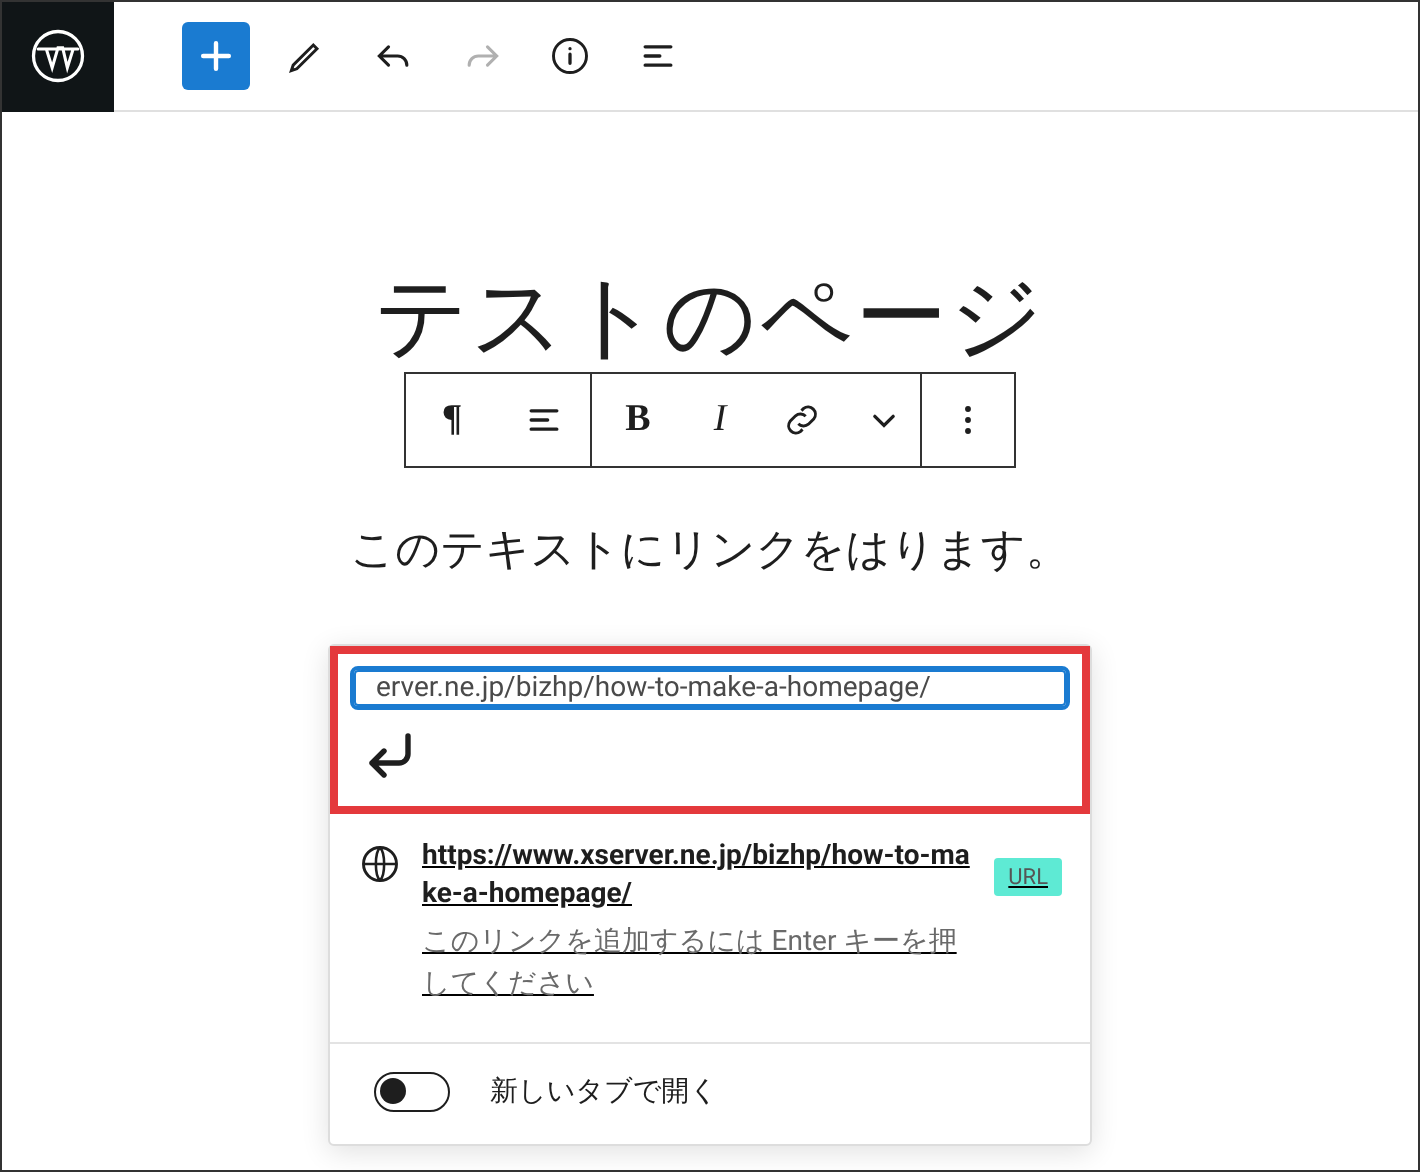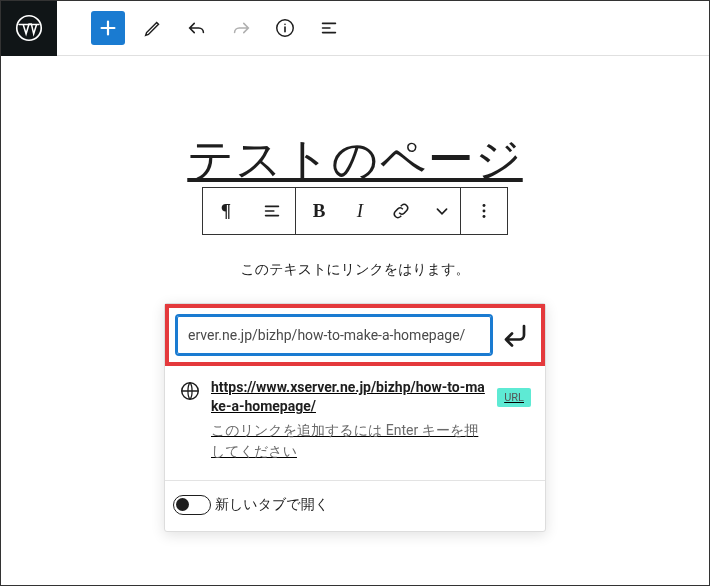--- a/index.html
+++ b/index.html
@@ -60,21 +60,20 @@
     align-items: center;
   }
 
   .page-title {
     font-family: "Noto Serif", "Hiragino Mincho ProN", serif;
     font-size: 46px;
     font-weight: 400;
     color: #1e1e1e;
     margin: 0 0 2px 0;
     letter-spacing: 1px;
-    text-decoration: underline;
   }
 
   
   .block-toolbar {
     display: flex;
     border: 1px solid #333;
     background: #fff;
     margin-top: -6px;
     position: relative;
     z-index: 2;
@@ -92,41 +91,41 @@
     justify-content: center;
     cursor: pointer;
     color: #1e1e1e;
   }
   .block-btn.narrow { width: 36px; }
   .block-btn svg { width: 22px; height: 22px; }
   .block-btn .txt { font-size: 19px; font-weight: 700; font-family: Georgia, serif; }
   .block-btn .txt.italic { font-style: italic; font-weight: 400; }
 
   .paragraph {
-    font-size: 14px;
+    font-size: 22px;
     color: #1e1e1e;
     margin-top: 26px;
     text-align: center;
   }
 
   
   .popover {
     width: 382px;
     border: 1px solid #ddd;
     border-radius: 3px;
     box-shadow: 0 3px 14px rgba(0,0,0,0.12);
     background: #fff;
     margin-top: 10px;
   }
   .popover-input-row {
     border: 4px solid #e4393c;
     padding: 8px 8px;
     display: flex;
-    align-items: center;
     gap: 6px;
+    flex-direction: column;
   }
   .popover-input {
     flex: 1;
     height: 38px;
     border: 1.5px solid #1a7bd1;
     outline: 2px solid #1a7bd1;
     outline-offset: 0;
     border-radius: 2px;
     padding: 0 10px;
     font-size: 14px;
@@ -173,22 +172,22 @@
     font-size: 11px;
     padding: 3px 7px;
     border-radius: 2px;
     align-self: flex-start;
     margin-top: 10px;
   }
   .divider { height: 1px; background: #e3e3e3; margin: 4px 0 0 0; }
   .toggle-row {
     display: flex;
     align-items: center;
-    padding: 14px 14px 16px 8px;
-    gap: 4px;
+    padding: 14px 14px 16px 22px;
+    gap: 20px;
   }
   .toggle {
     width: 38px;
     height: 20px;
     border: 1.5px solid #1e1e1e;
     border-radius: 20px;
     position: relative;
     cursor: pointer;
     background: #fff;
   }

